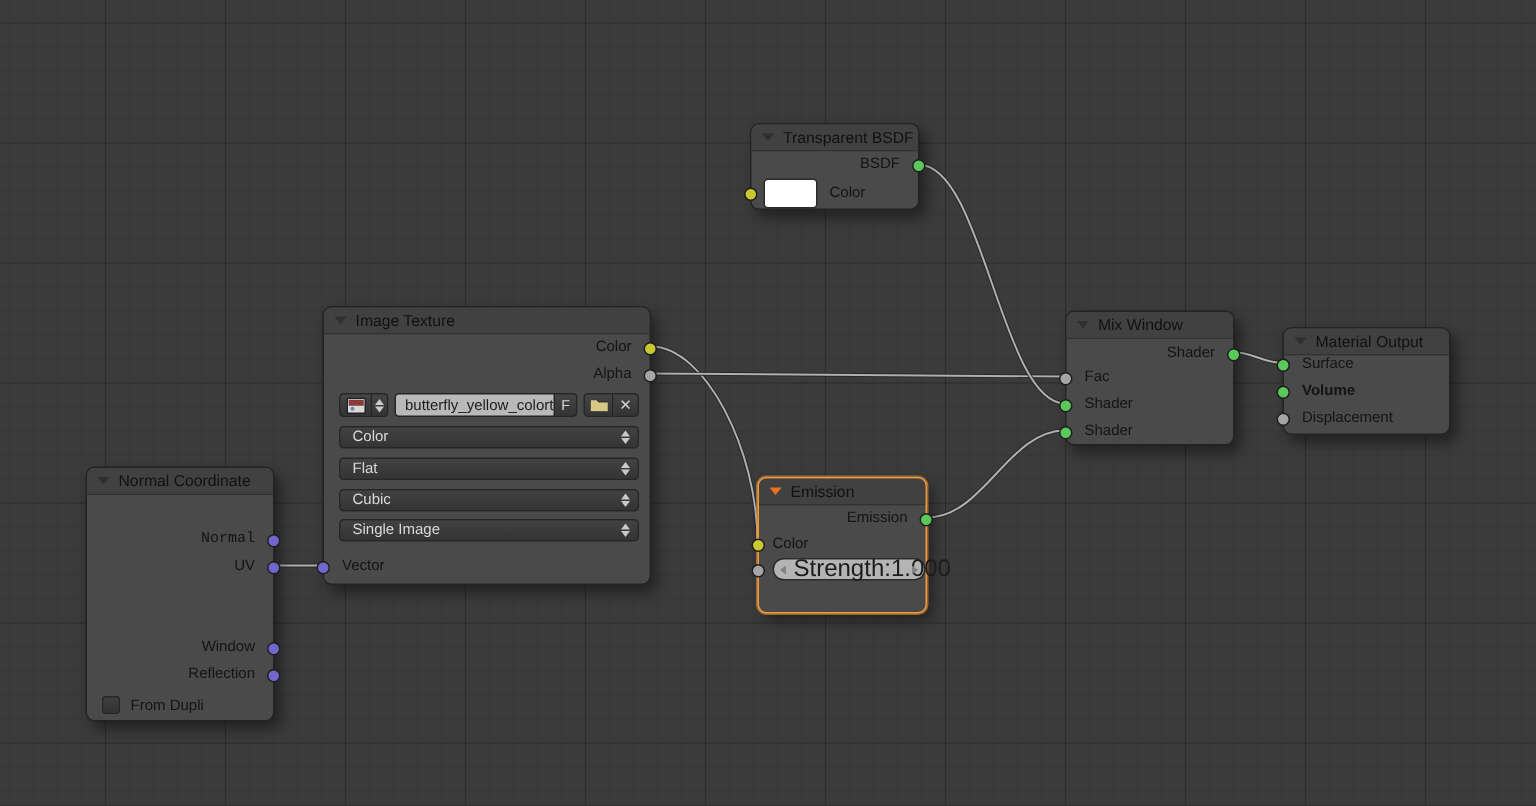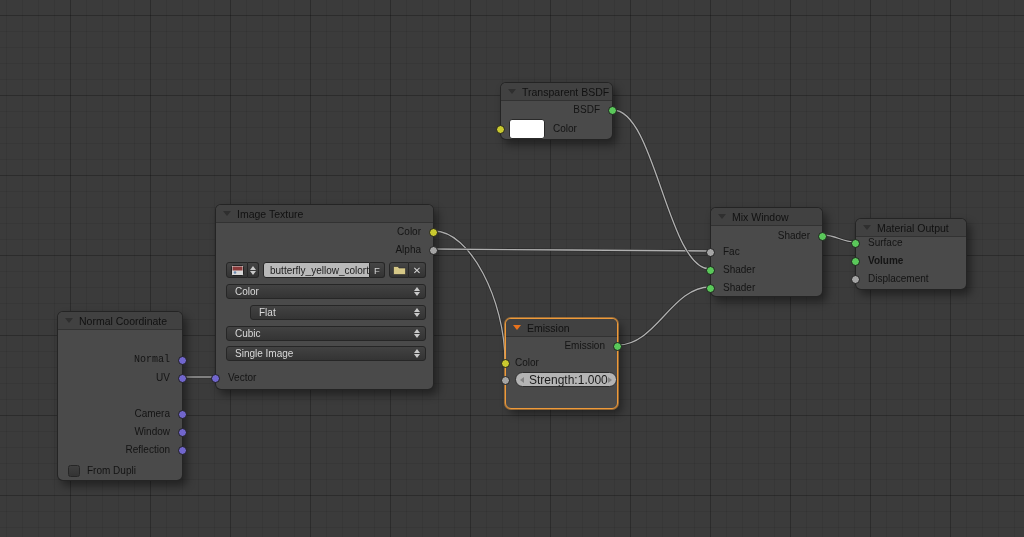--- a/index.html
+++ b/index.html
@@ -78,21 +78,21 @@
     color:#1c1c1c; font-size:10px; display:flex; align-items:center; padding:0 6px;
     white-space:nowrap; overflow:hidden; cursor:text;
   }
   .btn-f { width:15px; border-left:none; border-radius:0 3px 3px 0; margin-right:4px; }
   .btn-folder { width:20px; border-radius:3px 0 0 3px; }
   .btn-x { width:17px; border-left:none; border-radius:0 3px 3px 0; font-size:10px; }
 
   .slider {
     position:absolute; left:9px; right:0; height:15px;
     background:#b4b4b4; border:1px solid #2c2c2c; border-radius:8px;
-    color:#1c1c1c; font-size:12px; display:flex; align-items:center; cursor:ew-resize;
+    color:#1c1c1c; font-size:16px; display:flex; align-items:center; cursor:ew-resize;
   }
   .slider .s-lbl { margin-left:13px; }
   .slider .s-val { margin-left:auto; margin-right:14px; }
   .s-arrow-l, .s-arrow-r { position:absolute; top:3.5px; width:0; height:0;
     border-top:3.5px solid transparent; border-bottom:3.5px solid transparent; }
   .s-arrow-l { left:4px; border-right:4px solid #838383; }
   .s-arrow-r { right:4px; border-left:4px solid #838383; }
 
   .checkbox {
     width:12px; height:12px; background:linear-gradient(#3f3f3f,#333);
@@ -140,24 +140,20 @@
     <div class="node-header">
       <span class="tri"></span>
       <span>Normal Coordinate</span>
     </div>
     <div class="row" style="top:39px;font-family:Liberation Mono, monospace;">
         <span class="lbl-r">Normal</span>
         <span class="socket out" style="background: rgb(113, 102, 205);"></span>
       </div>
     <div class="row" style="top:57px;">
         <span class="lbl-r">UV</span>
-        <span class="socket out" style="background: rgb(113, 102, 205);"></span>
-      </div>
-    <div class="row" style="top:93px;">
-        <span class="lbl-r">Camera</span>
         <span class="socket out" style="background: rgb(113, 102, 205);"></span>
       </div>
     <div class="row" style="top:111px;">
         <span class="lbl-r">Window</span>
         <span class="socket out" style="background: rgb(113, 102, 205);"></span>
       </div>
     <div class="row" style="top:129px;">
         <span class="lbl-r">Reflection</span>
         <span class="socket out" style="background: rgb(113, 102, 205);"></span>
       </div>
@@ -202,21 +198,21 @@
           <span>✕</span>
         </span>
     </div>
     <div class="dd" style="top:79px;">
         <span>Color</span>
         <span class="arrows">
           <span class="arr-up"></span>
           <span class="arr-dn"></span>
         </span>
       </div>
-    <div class="dd" style="top:100px;margin-left:24px;">
+    <div class="dd" style="top:100px;">
         <span>Flat</span>
         <span class="arrows">
           <span class="arr-up"></span>
           <span class="arr-dn"></span>
         </span>
       </div>
     <div class="dd" style="top:121px;">
         <span>Cubic</span>
         <span class="arrows">
           <span class="arr-up"></span>

